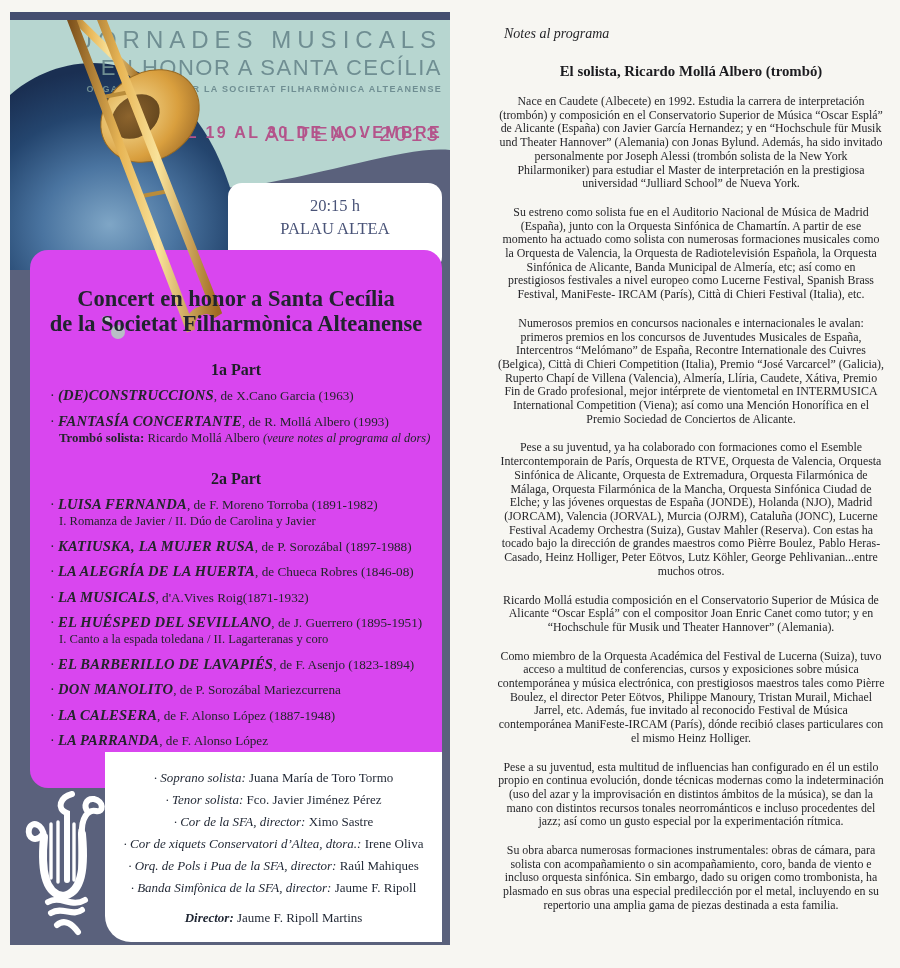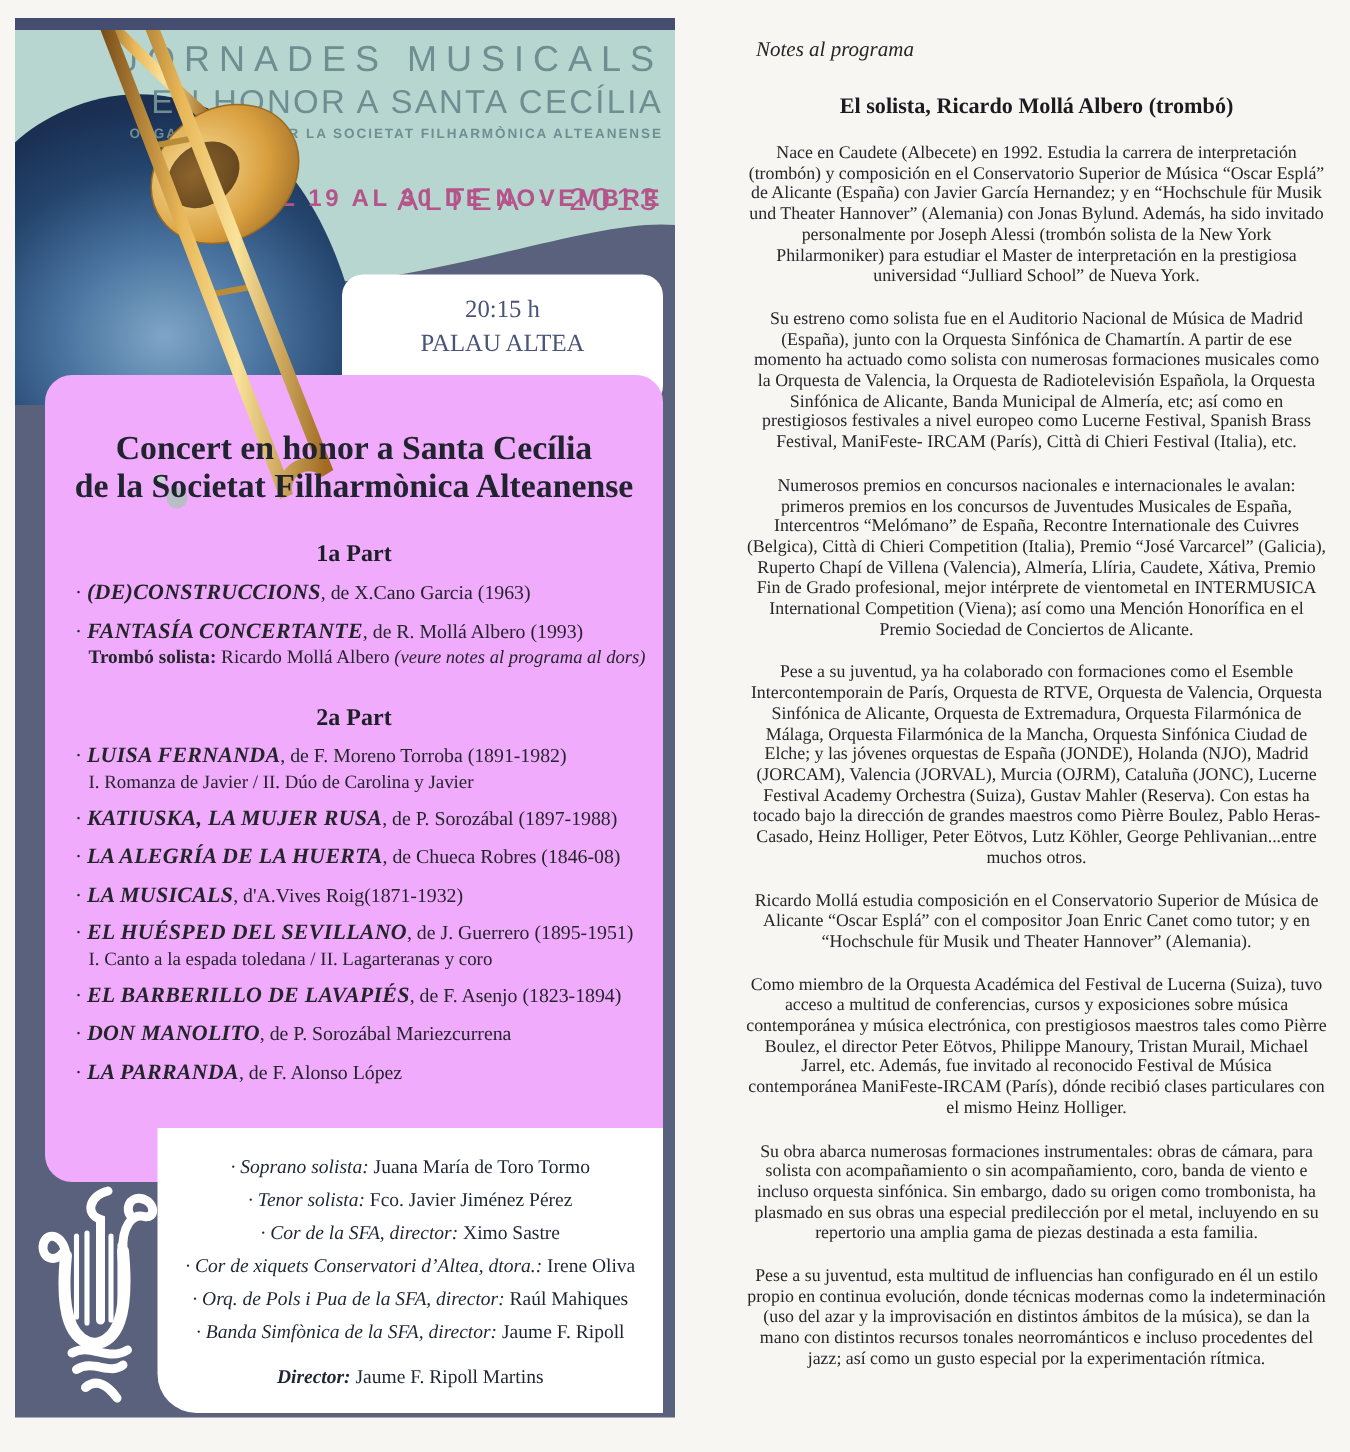--- a/index.html
+++ b/index.html
@@ -14,21 +14,21 @@
   .teal{position:absolute;left:0;top:8px;width:100%;height:232px;background:#b7d6d0;}
   .header-art{position:absolute;left:0;top:8px;width:440px;height:250px;}
   .hdr-txt{position:absolute;right:8px;text-align:right;font-family:"Liberation Sans",sans-serif;color:#6f8e92;}
   .t1{top:14px;font-size:24px;letter-spacing:6px;font-weight:400;}
   .t2{top:43px;font-size:22px;letter-spacing:1.5px;font-weight:400;}
   .t3{top:72px;font-size:9px;letter-spacing:1.3px;font-weight:700;}
   .d1{top:112px;font-size:16px;letter-spacing:2.4px;color:#b4548b;font-weight:700;}
   .d2{top:110px;font-size:21px;letter-spacing:4px;color:#b4548b;font-weight:400;}
   .date-box{position:absolute;left:218px;top:171px;width:214px;height:88px;background:#ffffff;border-radius:14px;}
   .date-box-inner{position:relative;z-index:5;padding-top:11px;text-align:center;color:#4a5478;font-size:16.5px;line-height:1.42;}
-  .main-panel{position:absolute;left:20px;top:238px;width:412px;height:538px;background:#f0abfc;border-radius:18px;}
+  .main-panel{position:absolute;left:20px;top:238px;width:412px;height:538px;background:#d946ef;border-radius:18px;}
   .credits-panel{position:absolute;left:95px;top:740px;width:337px;height:190px;background:#ffffff;border-radius:0 0 0 26px;}
   .main-content{position:relative;z-index:5;padding:36px 6px 0 6px;color:#23252b;}
   .concert-title{text-align:center;font-size:22.5px;line-height:1.13;font-weight:600;color:#20242e;}
   .part-head{text-align:center;font-weight:700;font-size:16px;margin-top:24px;color:#1d1f26;}
   .prog-list{padding-left:14px;margin-top:6px;}
   .item{margin-top:8.5px;white-space:nowrap;font-size:13.2px;}
   .blt{font-size:14px;}
   .ttl{font-style:italic;font-weight:600;font-size:14.6px;letter-spacing:0.2px;}
   .sub{margin:1px 0 0 9px;font-size:12.6px;white-space:nowrap;}
   .note-bold{font-weight:700;font-size:12.8px;}
@@ -126,20 +126,24 @@
           <span class="ttl">EL HUÉSPED DEL SEVILLANO</span><span>, de J. Guerrero (1895-1951)</span>
           <div class="sub">I. Canto a la espada toledana / II. Lagarteranas y coro</div>
         </div>
         <div class="item">
           <span class="blt">·</span>
           <span class="ttl">EL BARBERILLO DE LAVAPIÉS</span><span>, de F. Asenjo (1823-1894)</span>
         </div>
         <div class="item">
           <span class="blt">·</span>
           <span class="ttl">DON MANOLITO</span><span>, de P. Sorozábal Mariezcurrena</span>
+        </div>
+        <div class="item">
+          <span class="blt">·</span>
+          <span class="ttl">LA CALESERA</span><span>, de F. Alonso López (1887-1948)</span>
         </div>
         <div class="item">
           <span class="blt">·</span>
           <span class="ttl">LA PARRANDA</span><span>, de F. Alonso López</span>
         </div>
       </div>
     </div>
   </div>
 
   <div class="credits-panel">
@@ -204,15 +208,15 @@
 
 <div class="notes">
   <div class="notes-header">Notes al programa</div>
   <div class="notes-title">El solista, Ricardo Mollá Albero (trombó)</div>
   <p>Nace en Caudete (Albecete) en 1992. Estudia la carrera de interpretación (trombón) y composición en el Conservatorio Superior de Música “Oscar Esplá” de Alicante (España) con Javier García Hernandez; y en “Hochschule für Musik und Theater Hannover” (Alemania) con Jonas Bylund. Además, ha sido invitado personalmente por Joseph Alessi (trombón solista de la New York Philarmoniker) para estudiar el Master de interpretación en la prestigiosa universidad “Julliard School” de Nueva York.</p>
   <p>Su estreno como solista fue en el Auditorio Nacional de Música de Madrid (España), junto con la Orquesta Sinfónica de Chamartín. A partir de ese momento ha actuado como solista con numerosas formaciones musicales como la Orquesta de Valencia, la Orquesta de Radiotelevisión Española, la Orquesta Sinfónica de Alicante, Banda Municipal de Almería, etc; así como en prestigiosos festivales a nivel europeo como Lucerne Festival, Spanish Brass Festival, ManiFeste- IRCAM (París), Città di Chieri Festival (Italia), etc.</p>
   <p>Numerosos premios en concursos nacionales e internacionales le avalan: primeros premios en los concursos de Juventudes Musicales de España, Intercentros “Melómano” de España, Recontre Internationale des Cuivres (Belgica), Città di Chieri Competition (Italia), Premio “José Varcarcel” (Galicia), Ruperto Chapí de Villena (Valencia), Almería, Llíria, Caudete, Xátiva, Premio Fin de Grado profesional, mejor intérprete de vientometal en INTERMUSICA International Competition (Viena); así como una Mención Honorífica en el Premio Sociedad de Conciertos de Alicante.</p>
   <p>Pese a su juventud, ya ha colaborado con formaciones como el Esemble Intercontemporain de París, Orquesta de RTVE, Orquesta de Valencia, Orquesta Sinfónica de Alicante, Orquesta de Extremadura, Orquesta Filarmónica de Málaga, Orquesta Filarmónica de la Mancha, Orquesta Sinfónica Ciudad de Elche; y las jóvenes orquestas de España (JONDE), Holanda (NJO), Madrid (JORCAM), Valencia (JORVAL), Murcia (OJRM), Cataluña (JONC), Lucerne Festival Academy Orchestra (Suiza), Gustav Mahler (Reserva). Con estas ha tocado bajo la dirección de grandes maestros como Pièrre Boulez, Pablo Heras-Casado, Heinz Holliger, Peter Eötvos, Lutz Köhler, George Pehlivanian...entre muchos otros.</p>
   <p>Ricardo Mollá estudia composición en el Conservatorio Superior de Música de Alicante “Oscar Esplá” con el compositor Joan Enric Canet como tutor; y en “Hochschule für Musik und Theater Hannover” (Alemania).</p>
   <p>Como miembro de la Orquesta Académica del Festival de Lucerna (Suiza), tuvo acceso a multitud de conferencias, cursos y exposiciones sobre música contemporánea y música electrónica, con prestigiosos maestros tales como Pièrre Boulez, el director Peter Eötvos, Philippe Manoury, Tristan Murail, Michael Jarrel, etc. Además, fue invitado al reconocido Festival de Música contemporánea ManiFeste-IRCAM (París), dónde recibió clases particulares con el mismo Heinz Holliger.</p>
+  <p>Pese a su juventud, esta multitud de influencias han configurado en él un estilo propio en continua evolución, donde técnicas modernas como la indeterminación (uso del azar y la improvisación en distintos ámbitos de la música), se dan la mano con distintos recursos tonales neorrománticos e incluso procedentes del jazz; así como un gusto especial por la experimentación rítmica.</p>
   <p>Su obra abarca numerosas formaciones instrumentales: obras de cámara, para solista con acompañamiento o sin acompañamiento, coro, banda de viento e incluso orquesta sinfónica. Sin embargo, dado su origen como trombonista, ha plasmado en sus obras una especial predilección por el metal, incluyendo en su repertorio una amplia gama de piezas destinada a esta familia.</p>
-  <p>Pese a su juventud, esta multitud de influencias han configurado en él un estilo propio en continua evolución, donde técnicas modernas como la indeterminación (uso del azar y la improvisación en distintos ámbitos de la música), se dan la mano con distintos recursos tonales neorrománticos e incluso procedentes del jazz; así como un gusto especial por la experimentación rítmica.</p>
 </div>
 
 </body></html>

